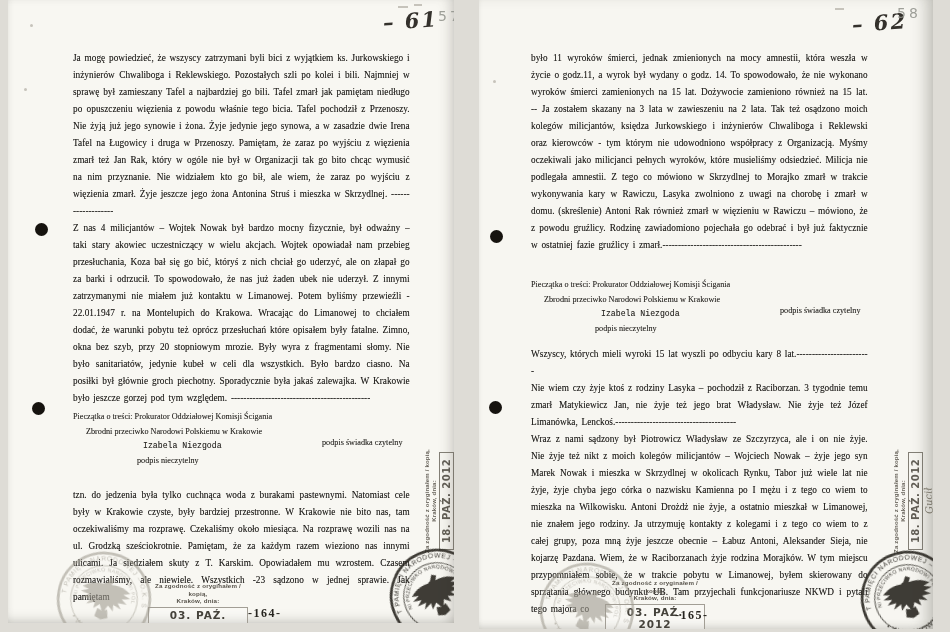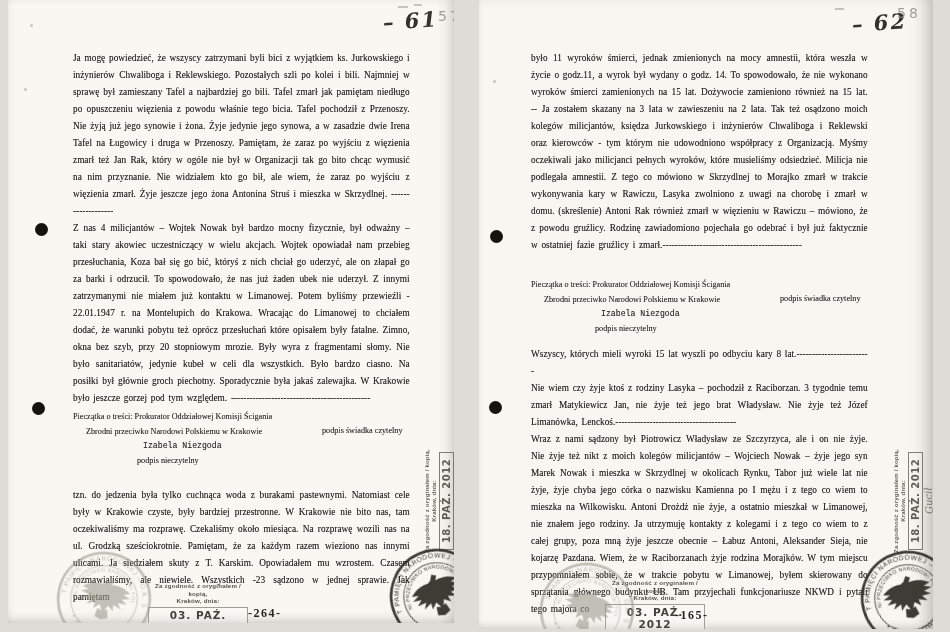--- a/index.html
+++ b/index.html
@@ -13,21 +13,21 @@
   .doc-text{position:absolute;width:362px;transform:scaleX(.93);transform-origin:0 0;
     text-align:justify;font:10px/17px "Liberation Serif",serif;color:#1f1d1a;
     word-spacing:1.5px;text-shadow:0 0 .4px rgba(30,30,30,.45);}
   .doc-text p{margin:0;}
 
   .notary{position:absolute;width:345px;font:8.2px/14.5px "Liberation Serif",serif;color:#2b2925;
     text-shadow:0 0 .3px rgba(40,40,40,.4);}
   .notary .ind1{margin-left:13px;}
   .notary .ind2{margin-left:70px;font-family:Liberation Mono, monospace;}
   .notary .ind3{margin-left:64px;}
-  .notary .nright{position:absolute;left:249px;top:14px;}
+  .notary .nright{position:absolute;left:249px;top:26px;}
 
   .hwnum{position:absolute;font:bold italic 21px/22px "DejaVu Serif",serif;color:#34312c;
     transform:rotate(-4deg);letter-spacing:2px;}
   .stnum{position:absolute;font:14px/15px "DejaVu Sans",sans-serif;color:#8f918a;letter-spacing:3px;opacity:.85;}
   .pagenum{position:absolute;font:bold 12px/14px "Liberation Serif",serif;letter-spacing:1.5px;color:#26241f;}
 
   .punch{position:absolute;width:13px;height:13px;border-radius:50%;background:#16130f;}
 
   .dstamp{position:absolute;width:100px;text-align:center;color:#56524a;}
   .dstamp .tiny{font:bold 6.2px/7.5px "Liberation Sans",sans-serif;letter-spacing:.2px;}
@@ -91,21 +91,21 @@
       <p>tzn. do jedzenia była tylko cuchnąca woda z burakami pastewnymi. Natomiast cele były w Krakowie czyste, były bardziej przestronne. W Krakowie nie bito nas, tam oczekiwaliśmy ma rozprawę. Czekaliśmy około miesiąca. Na rozprawę wozili nas na ul. Grodzką sześciokrotnie. Pamiętam, że za każdym razem wieziono nas innymi ulicami. Ja siedziałem skuty z T. Karskim. Opowiadałem mu wzrostem. Czasem rozmawialiśmy, ale niewiele. Wszystkich -23 sądzono w jednej sprawie. Jak pamiętam</p>
     </div>
 
     <div class="dstamp" style="left:140px;top:582px;">
       <div class="tiny">Za zgodność z oryginałem / kopią,</div>
       <div class="tiny">Kraków, dnia:</div>
       <div class="dbox">03. PAŹ. 2012</div>
       
     </div>
 
-    <div class="pagenum" style="left:240px;top:606px;">-264-</div>
+    <div class="pagenum" style="left:240px;top:606px;">-164-</div>
 
     <div class="vstamp" style="left:416px;top:437px;">
       <div class="tiny">Za zgodność z oryginałem / kopią,</div>
       <div class="tiny">Kraków, dnia:</div>
       <div class="vbox">18. PAŹ. 2012</div>
       <div class="vsig">Gucił</div>
 
     </div>
 
     <svg class="seal seal-faint" style="left:46px;top:549px;transform:rotate(10deg);" width="100" height="100" viewBox="0 0 120 120">

